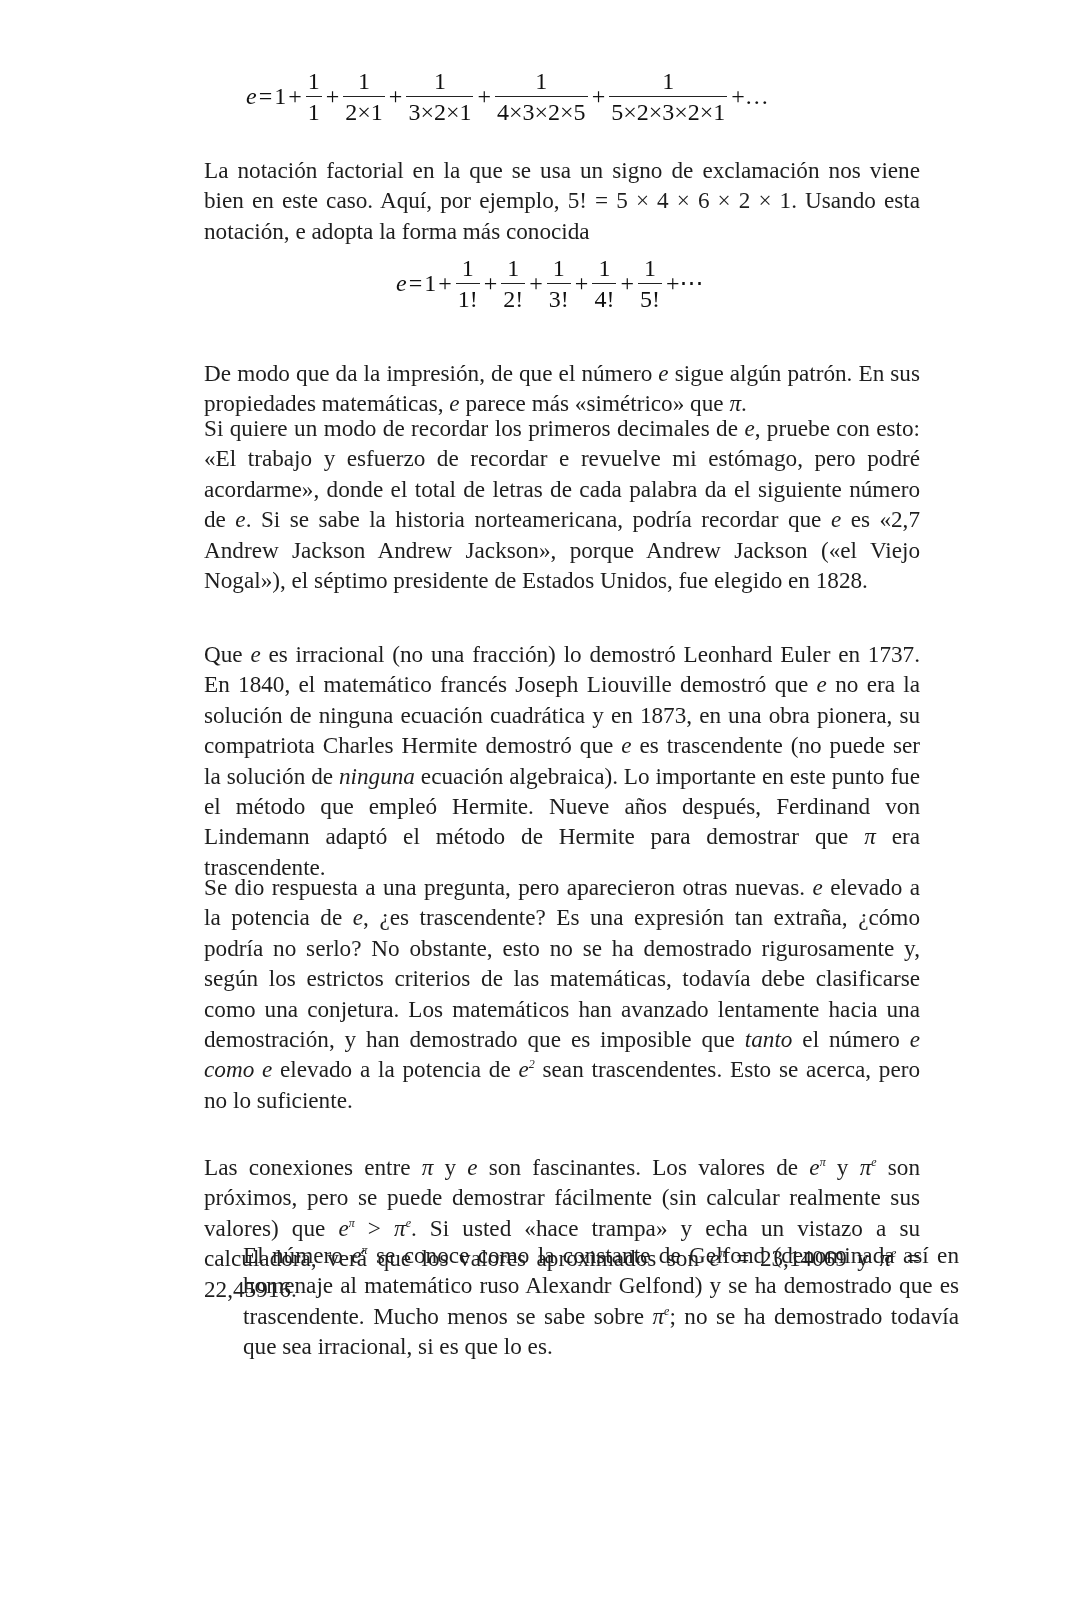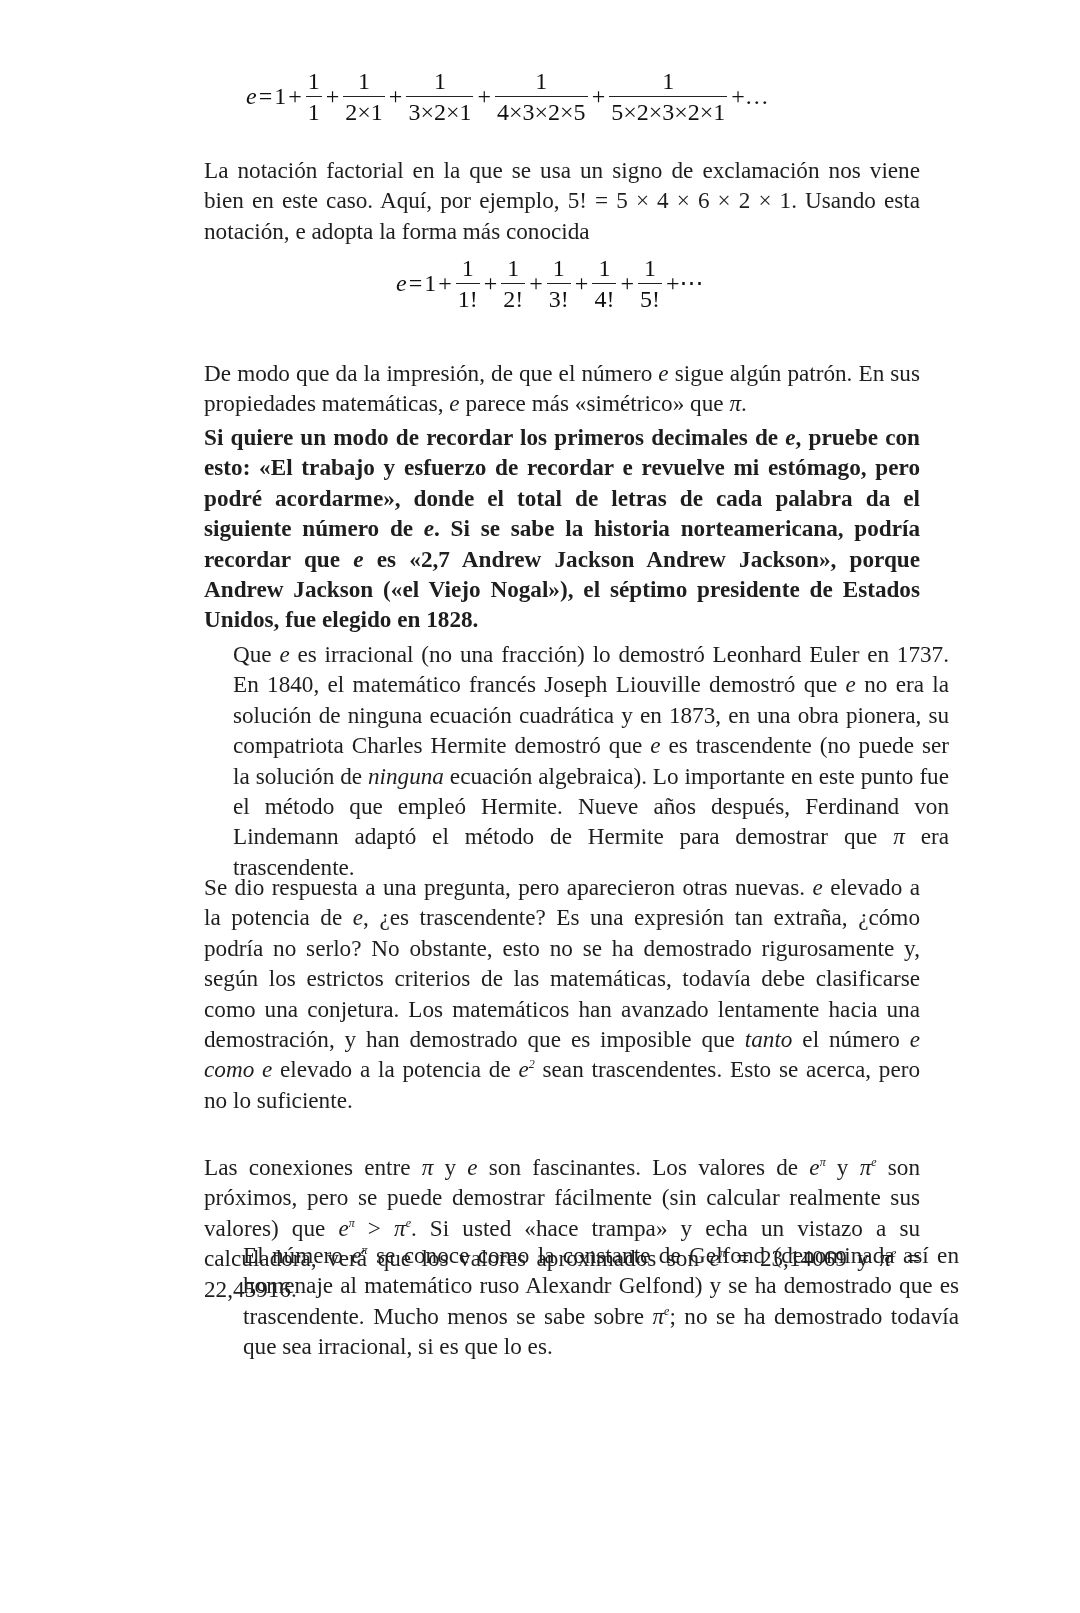--- a/index.html
+++ b/index.html
@@ -22,22 +22,22 @@
   }
   .frac .num { line-height: 30px; padding: 0 2px; }
   .frac .den { line-height: 30px; padding: 0 2px; border-top: 1.3px solid #222; }
   #eq1 { left: 42px; top: 66px; }
   #eq2 { left: 192px; top: 253px; }
   p { margin: 0; text-align: justify; position: absolute; left: 0; width: 716px; }
   .i { font-style: italic; }
   sup { font-size: 12px; line-height: 0; vertical-align: 9px; font-style: italic; }
   #p1 { top: 155px; }
   #p2 { top: 358px; }
-  #p3 { top: 422px; font-weight: bold; }
-  #p4 { top: 639px; margin-left: 29px; }
+  #p3 { top: 413px; }
+  #p4 { top: 639px; }
   #p5 { top: 872px; }
   #p6 { top: 1152px; }
   #p7 { top: 1240px; margin-left: 39px; }
 </style>
 </head>
 <body>
 
 <div class="page">
 
   <div class="eq math" id="eq1">

